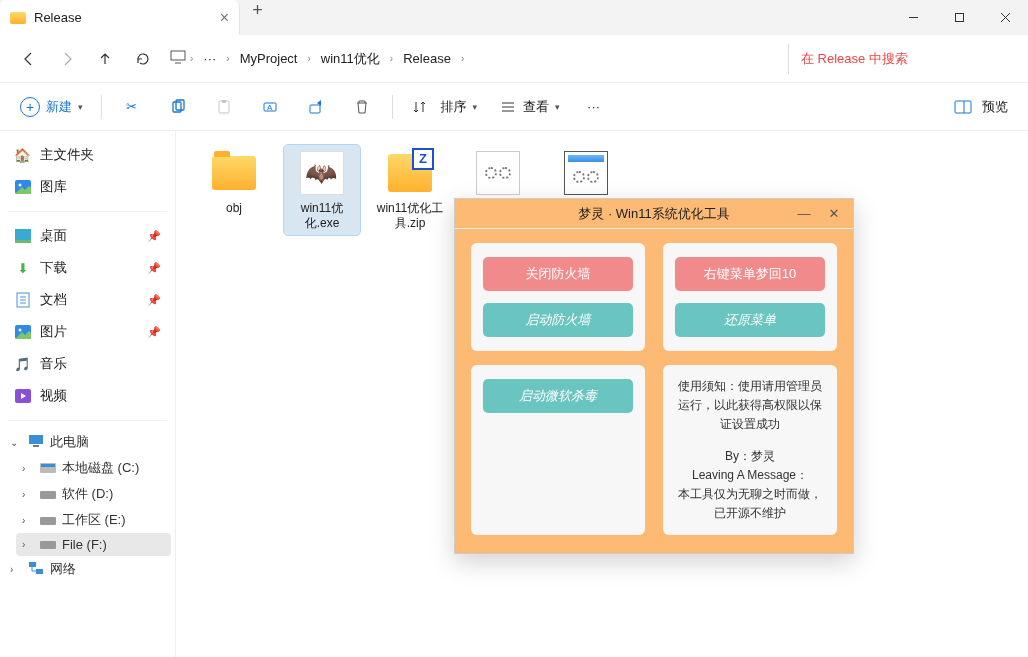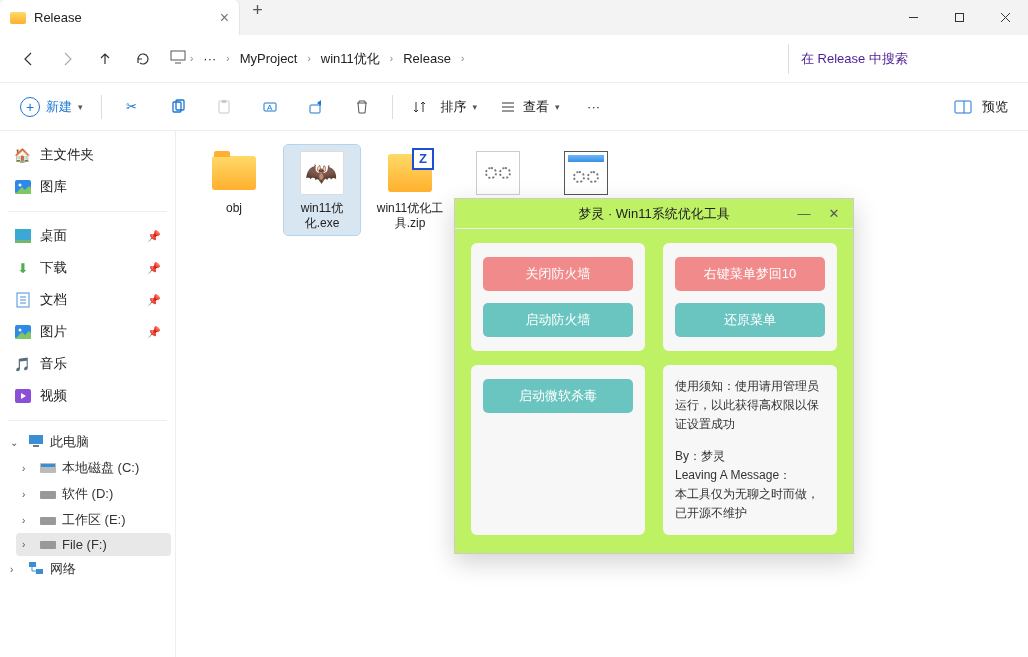--- a/index.html
+++ b/index.html
@@ -14,21 +14,21 @@
     .win-controls { margin-left: auto; display: flex; }
     .win-controls div { width: 46px; height: 35px; display: flex; align-items: center; justify-content: center; color: #333; }
 
     
     .addressbar { height: 48px; border-bottom: 1px solid #eee; display: flex; align-items: center; padding: 0 10px; }
     .nav-btn { width: 38px; height: 38px; display: flex; align-items: center; justify-content: center; color: #555; border-radius: 4px; }
     .nav-btn svg { width: 16px; height: 16px; }
     .crumbs { display: flex; align-items: center; margin-left: 8px; flex: 1; }
     .crumbs .seg { padding: 0 6px; }
     .crumbs .sep { color: #888; font-size: 10px; padding: 0 4px; }
-    .searchbox { width: 230px; height: 30px; border-left: 1px solid #ddd; padding-left: 12px; color: #4c1d95; display: flex; align-items: center; }
+    .searchbox { width: 230px; height: 30px; border-left: 1px solid #ddd; padding-left: 12px; color: #ef4444; display: flex; align-items: center; }
 
     
     .toolbar { height: 48px; border-bottom: 1px solid #eee; display: flex; align-items: center; padding: 0 12px; gap: 6px; }
     .tbtn { height: 36px; min-width: 40px; display: flex; align-items: center; justify-content: center; border-radius: 4px; padding: 0 8px; }
     .tbtn.new { color: #1976d2; }
     .tbtn.new .plus { width: 20px; height: 20px; border: 1.5px solid #1976d2; border-radius: 50%; display: flex; align-items: center; justify-content: center; margin-right: 6px; font-size: 14px; line-height: 1; }
     .tbtn .chev { font-size: 9px; margin-left: 6px; color: #555; }
     .tdivider { width: 1px; height: 24px; background: #ddd; margin: 0 4px; }
     .tool-icon { width: 18px; height: 18px; display: flex; align-items: center; justify-content: center; }
     .preview { margin-left: auto; display: flex; align-items: center; gap: 10px; }
@@ -52,29 +52,29 @@
     .folder-big::before { content: ""; position: absolute; top: -5px; left: 2px; width: 16px; height: 6px; background: #ffb02e; border-radius: 2px 2px 0 0; }
     .exe-icon { width: 44px; height: 44px; background: #fff; border: 1px solid #ddd; border-radius: 2px; display: flex; align-items: center; justify-content: center; font-size: 26px; }
     .zip-icon { width: 44px; height: 38px; background: linear-gradient(#ffd968, #ffb02e); border-radius: 3px; position: relative; }
     .zip-icon::after { content: "Z"; position: absolute; top: -6px; right: -2px; width: 18px; height: 18px; background: #fff; border: 2px solid #1a4fd6; color: #1a4fd6; font-weight: bold; font-size: 13px; display: flex; align-items: center; justify-content: center; }
     .xml-icon { width: 44px; height: 44px; background: #fff; border: 1px solid #ccc; display: flex; align-items: center; justify-content: center; gap: 2px; }
     .gear { width: 12px; height: 12px; border-radius: 50%; border: 2px dotted #777; }
     .dll-icon { width: 44px; height: 44px; background: #fff; border: 1.5px solid #555; display: flex; align-items: center; justify-content: center; gap: 2px; position: relative; }
     .dll-icon::before { content: ""; position: absolute; top: 3px; left: 3px; right: 3px; height: 7px; background: linear-gradient(#6ab7ff, #3d8fde); }
 
     
-    .dialog { position: absolute; top: 198px; left: 454px; width: 400px; background: #bef264; border: 1px solid #ccc; box-shadow: 0 8px 24px rgba(0,0,0,0.18); }
+    .dialog { position: absolute; top: 198px; left: 454px; width: 400px; background: #fdba74; border: 1px solid #ccc; box-shadow: 0 8px 24px rgba(0,0,0,0.18); }
     .dlg-title { height: 30px; display: flex; align-items: center; justify-content: center; font-size: 13px; position: relative; border-bottom: 1px solid #eee; }
     .dlg-ctrl { position: absolute; right: 4px; top: 0; display: flex; }
     .dlg-ctrl div { width: 30px; height: 28px; display: flex; align-items: center; justify-content: center; font-size: 13px; color: #555; }
-    .dlg-body { padding: 14px 16px 18px; display: grid; grid-template-columns: 1fr 1fr; gap: 14px 18px; }
+    .dlg-body { padding: 14px 16px 18px; display: grid; grid-template-columns: 1fr 1fr; gap: 14px 18px; text-align: center; }
     .panel { background: #f7f7f7; border-radius: 6px; padding: 14px 12px; display: flex; flex-direction: column; gap: 12px; align-items: stretch; }
     .btn { height: 34px; border-radius: 5px; color: #fff; display: flex; align-items: center; justify-content: center; font-size: 13px; }
     .btn.pink { background: #f18a8a; }
-    .btn.teal { background: #6ac5c0; }
+    .btn.teal { background: #6ac5c0; font-style: italic; }
     .panel.text { font-size: 12px; line-height: 1.6; color: #333; justify-content: flex-start; padding: 12px 12px; }
   </style>
 </head>
 <body>
 
 <div class="titlebar">
   <div class="tab">
     <div class="folder-icon"></div>
     <span>Release</span>
     <span class="close">×</span>

